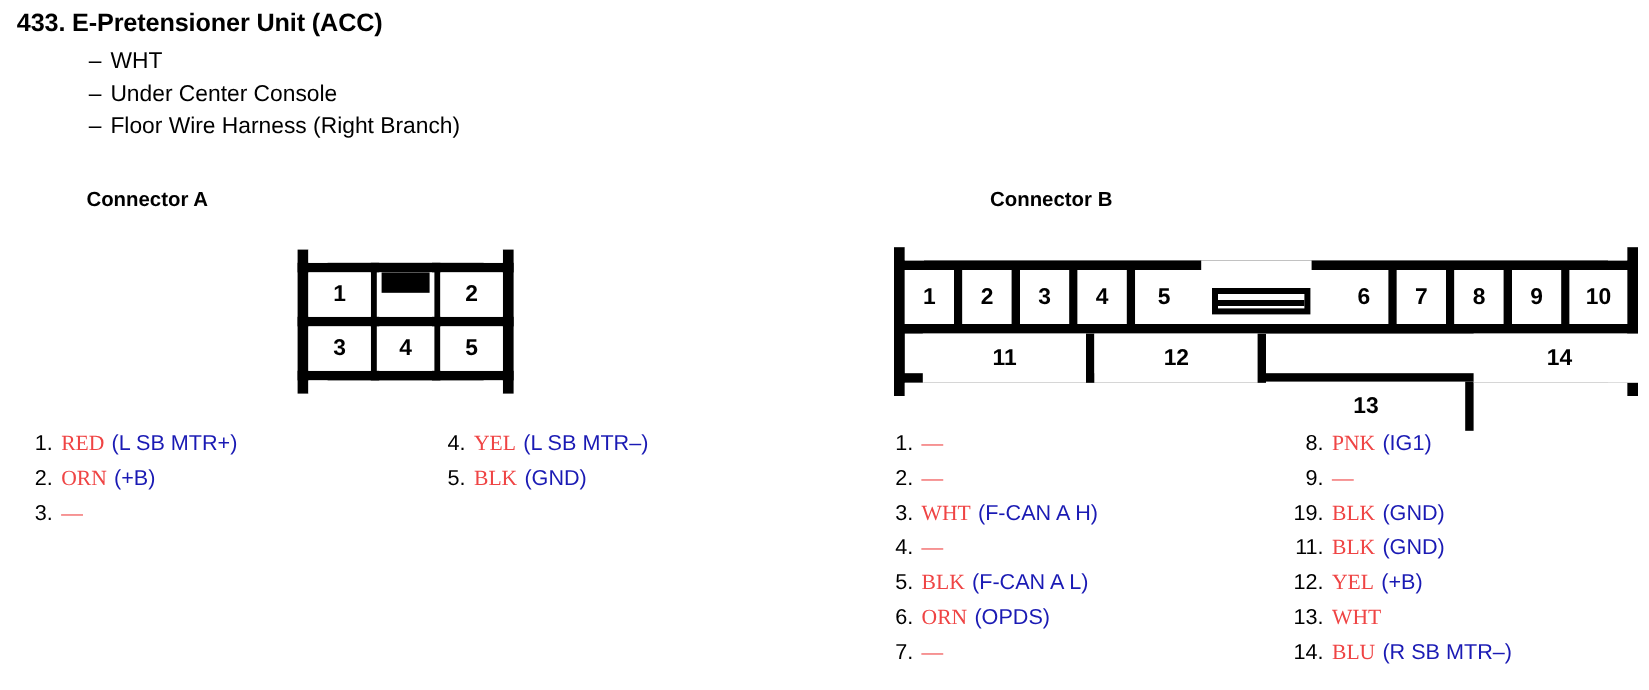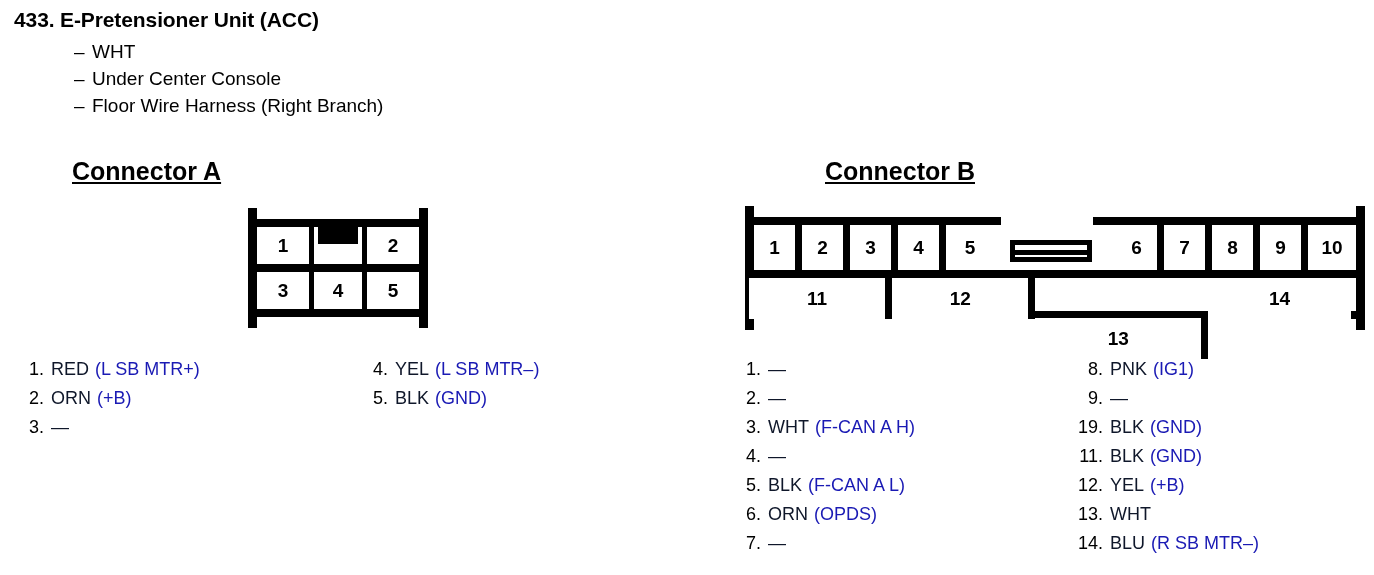--- a/index.html
+++ b/index.html
@@ -46,24 +46,23 @@
     display: flex;
   }
   .sub-dash {
     width: 18px;
     flex: none;
   }
 
   
   .conn-heading {
     position: absolute;
-    font-size: 25px;
+    font-size: 17px;
     font-weight: bold;
     white-space: nowrap;
-    text-decoration: underline;
   }
   #heading-a { left: 72px; top: 157px; }
   #heading-b { left: 789px; top: 157px; margin-left: 36px; }
 
   
   .conn-a-wrap {
     position: absolute;
     left: 248px;
     top: 208px;
     width: 180px;
@@ -234,21 +233,21 @@
     position: absolute;
     left: 0;
     top: 5px;
     width: 100%;
     height: 5px;
     background: #000;
   }
 
   .b-botrow {
     position: absolute;
-    left: 4px;
+    left: 24px;
     top: 72px;
     height: 41px;
     width: 602px;
     display: flex;
   }
   .b-bcell {
     height: 41px;
     box-sizing: border-box;
     border-right: 7px solid #000;
     display: flex;
@@ -270,21 +269,21 @@
     font-size: 18px;
     line-height: 29px;
     white-space: nowrap;
   }
   .pin-num {
     text-align: right;
     flex: none;
     padding-right: 7px;
   }
   .pin-num.w2 { width: 26px; }
-  .pin-color { color: #0f172a; }
+  .pin-color { color: #ef4444; font-family: Liberation Serif, serif; }
   .pin-sig {
     color: #1a1ab4;
     padding-left: 6px;
   }
 
   #pins-a-left   { left: 18px;  top: 355px; }
   #pins-a-right  { left: 362px; top: 355px; }
   #pins-b-left   { left: 735px; top: 355px; }
   #pins-b-right  { left: 1077px; top: 355px; }
 </style>

